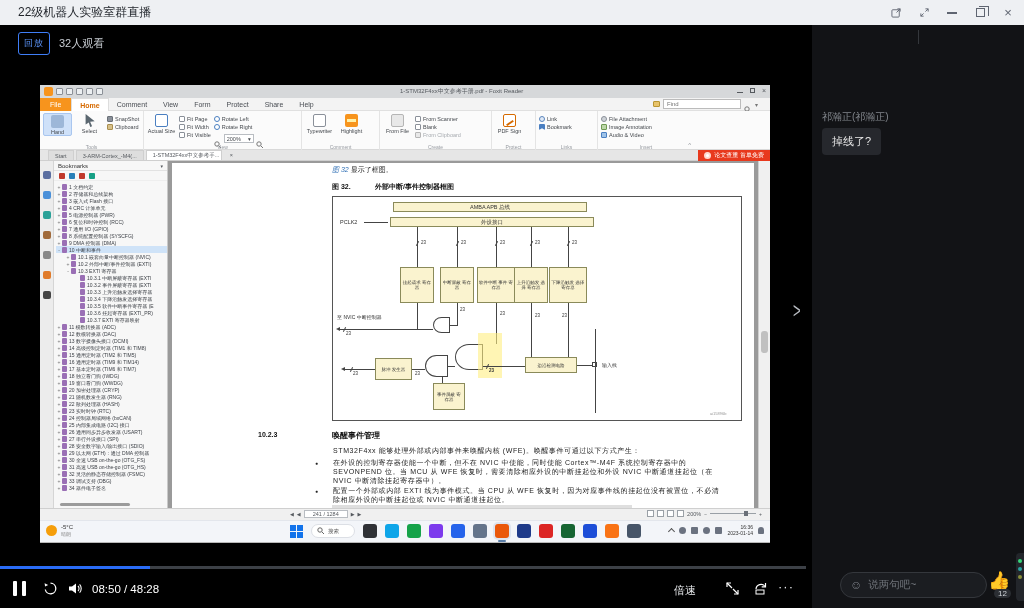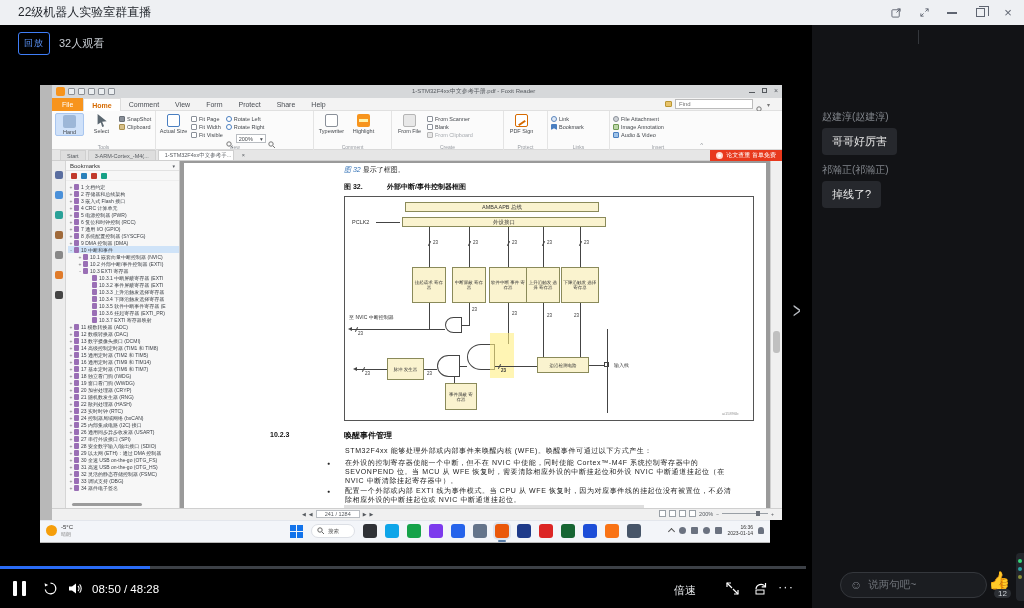--- a/index.html
+++ b/index.html
@@ -18,21 +18,21 @@
   .wc-close { font-size:13px; line-height:11px; color:#5f6571; }
 
   
   .video { position:absolute; left:0; top:25px; width:812px; height:583px; background:#000; }
   .info-row { position:absolute; left:18px; top:7px; display:flex; align-items:center; gap:9px; }
   .replay-badge { border:1px solid #3f7ef7; color:#5b93f7; font-size:9px; padding:4px 5px; border-radius:3px; letter-spacing:1px; }
   .viewers { color:#c8cdd3; font-size:11px; }
 
   
   .desktop { position:absolute; left:40px; top:60px; width:730px; height:458px; background:#b8b8b8; }
-  .fx-window { position:absolute; left:12px; top:0; width:730px; height:435px; background:#fafafa; }
+  .fx-window { position:absolute; left:0; top:0; width:730px; height:435px; background:#fafafa; }
   .fx-titlebar { position:absolute; left:0; top:0; width:730px; height:13px; background:#d6d8da; display:flex; align-items:center; gap:3px; padding:0 4px; }
   .fx-logo { width:9px; height:9px; background:#f7941d; border-radius:2px; }
   .qat { width:7px; height:7px; border:1px solid #8b9097; background:#eceff1; border-radius:1px; }
   .fx-title { position:absolute; left:360px; top:2px; font-size:6px; color:#55595e; white-space:nowrap; }
   .fx-winbtns { position:absolute; right:4px; top:2px; display:flex; gap:7px; color:#55595e; font-size:7px; align-items:center; }
   .fx-winbtns .bar { width:6px; height:1px; background:#55595e; margin-top:4px; }
   .fx-winbtns .sq { width:5px; height:5px; border:1px solid #55595e; }
 
   .fx-menurow { position:absolute; left:0; top:13px; width:730px; height:13px; background:#f3f3f3; border-bottom:1px solid #e0e0e0; display:flex; align-items:stretch; }
   .mtabs { display:flex; height:13px; }
@@ -962,24 +962,20 @@
     </div>
   </div>
 
   <div class="sidebar">
     <div class="sb-div"></div>
 
 
     <div class="messages">
 
 
-        <div class="msg">
-          <div class="msg-user">赵建淳(赵建淳)</div>
-          <span class="msg-bubble">哥哥好厉害</span>
-        </div>
 
         <div class="msg">
           <div class="msg-user">祁瀚正(祁瀚正)</div>
           <span class="msg-bubble">掉线了?</span>
         </div>
       </div>
 
     <div class="chat-input">
       <span class="smiley">☺</span>
       <span class="chat-ph">说两句吧~</span>

